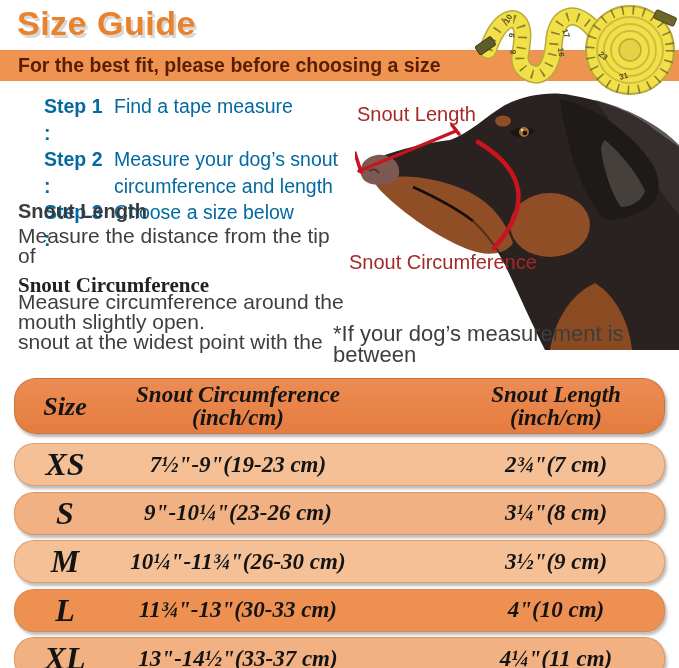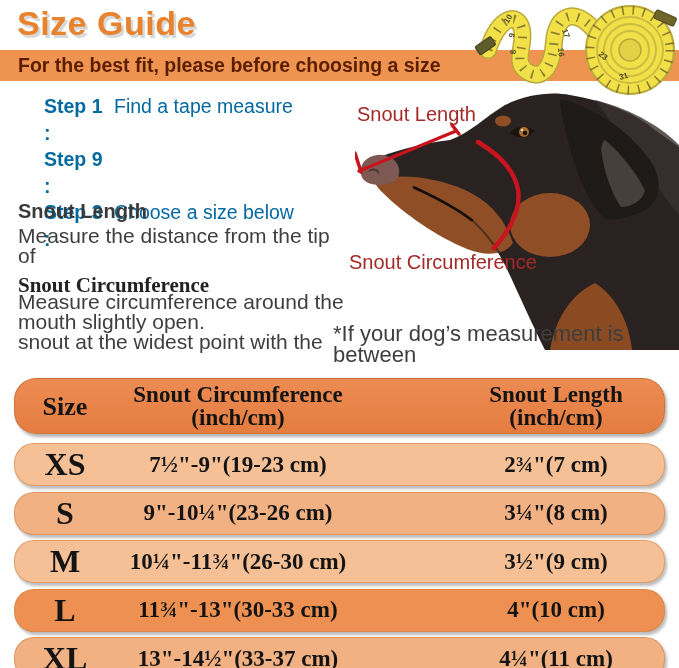--- a/index.html
+++ b/index.html
@@ -75,20 +75,21 @@
     position:relative; height:41px; border-radius:20px;
     border:1px solid rgba(205,130,70,.55);
     box-shadow:2px 3px 3px rgba(107,107,107,.45);
     margin-bottom:5.5px;
   }
   .cell {
     position:absolute; top:0; bottom:0;
     display:flex; align-items:center; justify-content:center;
     font-family:"Liberation Serif", serif; font-weight:bold; color:#141414;
     text-align:center;
+    font-style:italic;
   }
   .c-size { left:0;     width:100px; }
   .c-circ { left:98px;  width:250px; }
   .c-len  { left:416px; width:250px; }
   .hcell  { flex-direction:column; line-height:23px; font-size:23px; }
   .hsize  { font-size:26px; }
   .rsize  { font-size:32px; }
   .rval   { font-size:23px; }
 </style>
 </head>
@@ -132,21 +133,25 @@
   </svg>
 
   <div id="steps">
     <div class="step">
       <span class="step-label">Step 1 :</span>
       <span>
           <span class="step-line">Find a tape measure</span>
         </span>
     </div>
     <div class="step">
-      <span class="step-label">Step 9 :</span>
+      <span class="step-label">Step 2 :</span>
+      <span>
+        <span class="step-line">Measure your dog’s snout</span>
+        <span class="step-line">circumference and length</span>
+      </span>
     </div>
     <div class="step">
       <span class="step-label">Step 3 :</span>
       <span>
           <span class="step-line">Choose a size below</span>
         </span>
     </div>
   </div>
 
   <div class="sec-head-sans" style="top:200px">Snout Length</div>

